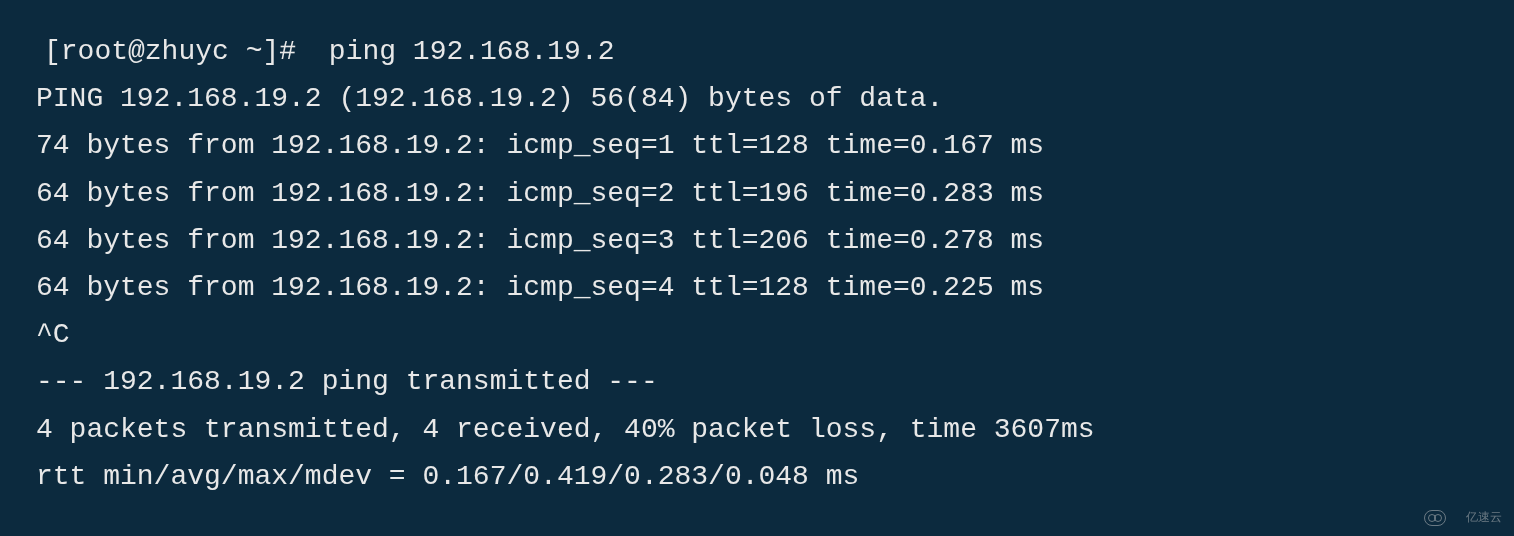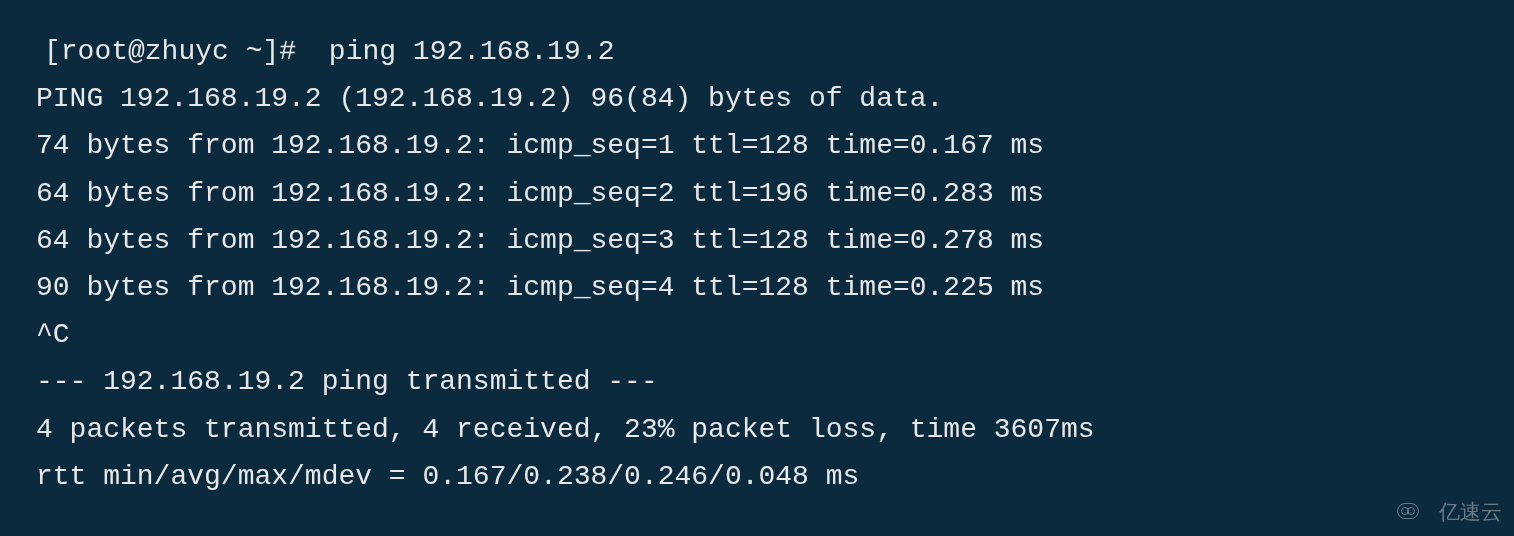--- a/index.html
+++ b/index.html
@@ -20,21 +20,21 @@
       overflow: hidden;
       font-weight: 500;
     }
     .terminal-line {
       white-space: pre;
     }
     .watermark {
       position: absolute;
       bottom: 10px;
       right: 12px;
-      font-size: 21px;
+      font-size: 12px;
       color: rgba(200, 200, 200, 0.5);
       font-family: sans-serif;
       display: flex;
       align-items: center;
       gap: 4px;
     }
     .watermark-icon {
       display: inline-block;
       width: 22px;
       height: 16px;
@@ -60,26 +60,26 @@
       border: 1.5px solid rgba(200, 200, 200, 0.5);
       border-radius: 50%;
       top: 3px;
       right: 3px;
     }
   </style>
 </head>
 <body>
 
 <div class="terminal-line"><span>[root@zhuyc ~]# </span><span>ping 192.168.19.2</span></div>
-<div class="terminal-line">PING 192.168.19.2 (192.168.19.2) 96(84) bytes of data.</div>
+<div class="terminal-line">PING 192.168.19.2 (192.168.19.2) 56(84) bytes of data.</div>
 <div class="terminal-line">74 bytes from 192.168.19.2: icmp_seq=1 ttl=128 time=0.167 ms</div>
 <div class="terminal-line">64 bytes from 192.168.19.2: icmp_seq=2 ttl=196 time=0.283 ms</div>
-<div class="terminal-line">64 bytes from 192.168.19.2: icmp_seq=3 ttl=128 time=0.278 ms</div>
-<div class="terminal-line">90 bytes from 192.168.19.2: icmp_seq=4 ttl=128 time=0.225 ms</div>
+<div class="terminal-line">64 bytes from 192.168.19.2: icmp_seq=3 ttl=206 time=0.278 ms</div>
+<div class="terminal-line">64 bytes from 192.168.19.2: icmp_seq=4 ttl=128 time=0.225 ms</div>
 <div class="terminal-line">^C</div>
 <div class="terminal-line">--- 192.168.19.2 ping transmitted ---</div>
-<div class="terminal-line">4 packets transmitted, 4 received, 23% packet loss, time 3607ms</div>
-<div class="terminal-line">rtt min/avg/max/mdev = 0.167/0.238/0.246/0.048 ms</div>
+<div class="terminal-line">4 packets transmitted, 4 received, 40% packet loss, time 3607ms</div>
+<div class="terminal-line">rtt min/avg/max/mdev = 0.167/0.419/0.283/0.048 ms</div>
 
 <div class="watermark">
   <span class="watermark-icon"></span>
   <span>亿速云</span>
 </div>
 
 </body></html>

